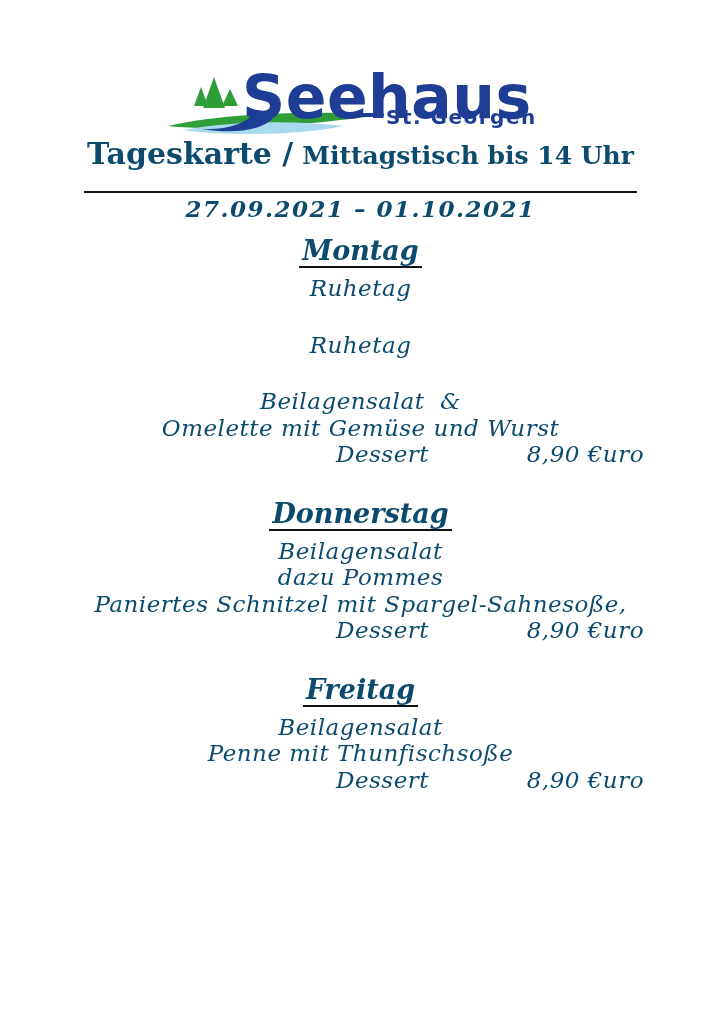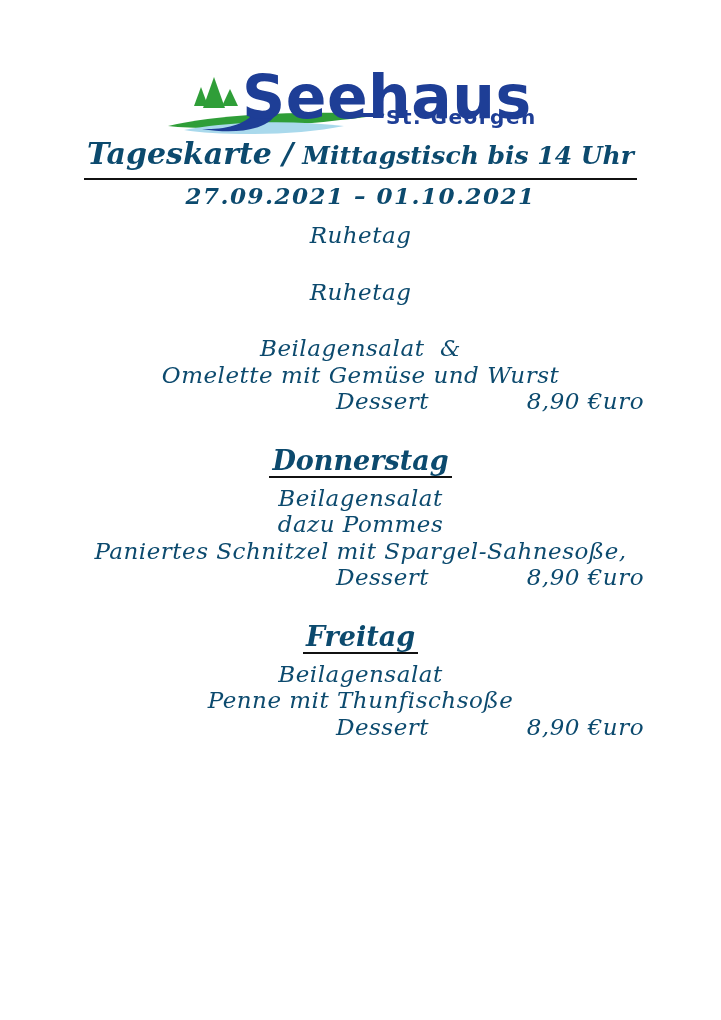--- a/index.html
+++ b/index.html
@@ -26,22 +26,21 @@
   }
   .logo-location-text {
     font-family: "DejaVu Sans", sans-serif;
     font-weight: bold;
     letter-spacing: 1.5px;
   }
   .title-wrap { text-align: center; margin-top: 2px; }
   .page-title {
     display: inline-block;
     border-bottom: 2.5px solid #111;
-    padding: 0 3px 5px 3px;
-    font-style: italic;
+    padding: 0 3px 18px 3px;
     font-weight: bold;
     line-height: 28px;
     white-space: nowrap;
   }
   .title-main { font-size: 30px; }
   .title-sub  { font-size: 25px; margin-left: 9px; }
   .date-range {
     text-align: center;
     font-style: italic;
     font-weight: bold;
@@ -112,20 +111,21 @@
   <div class="title-wrap">
     <div class="page-title">
       <span class="title-main">Tageskarte /</span><span class="title-sub">Mittagstisch bis 14 Uhr</span>
     </div>
   </div>
 
   <div class="date-range">27.09.2021 – 01.10.2021</div>
 
   <div class="menu-sections">
   <div class="day-section">
+    <div class="day-heading">Montag</div>
     <div class="day-lines">
           <div class="dish">Ruhetag</div>
         </div>
   </div>
 
   <div class="day-section">
     <div class="day-lines">
           <div class="dish">Ruhetag</div>
         </div>
   </div>

